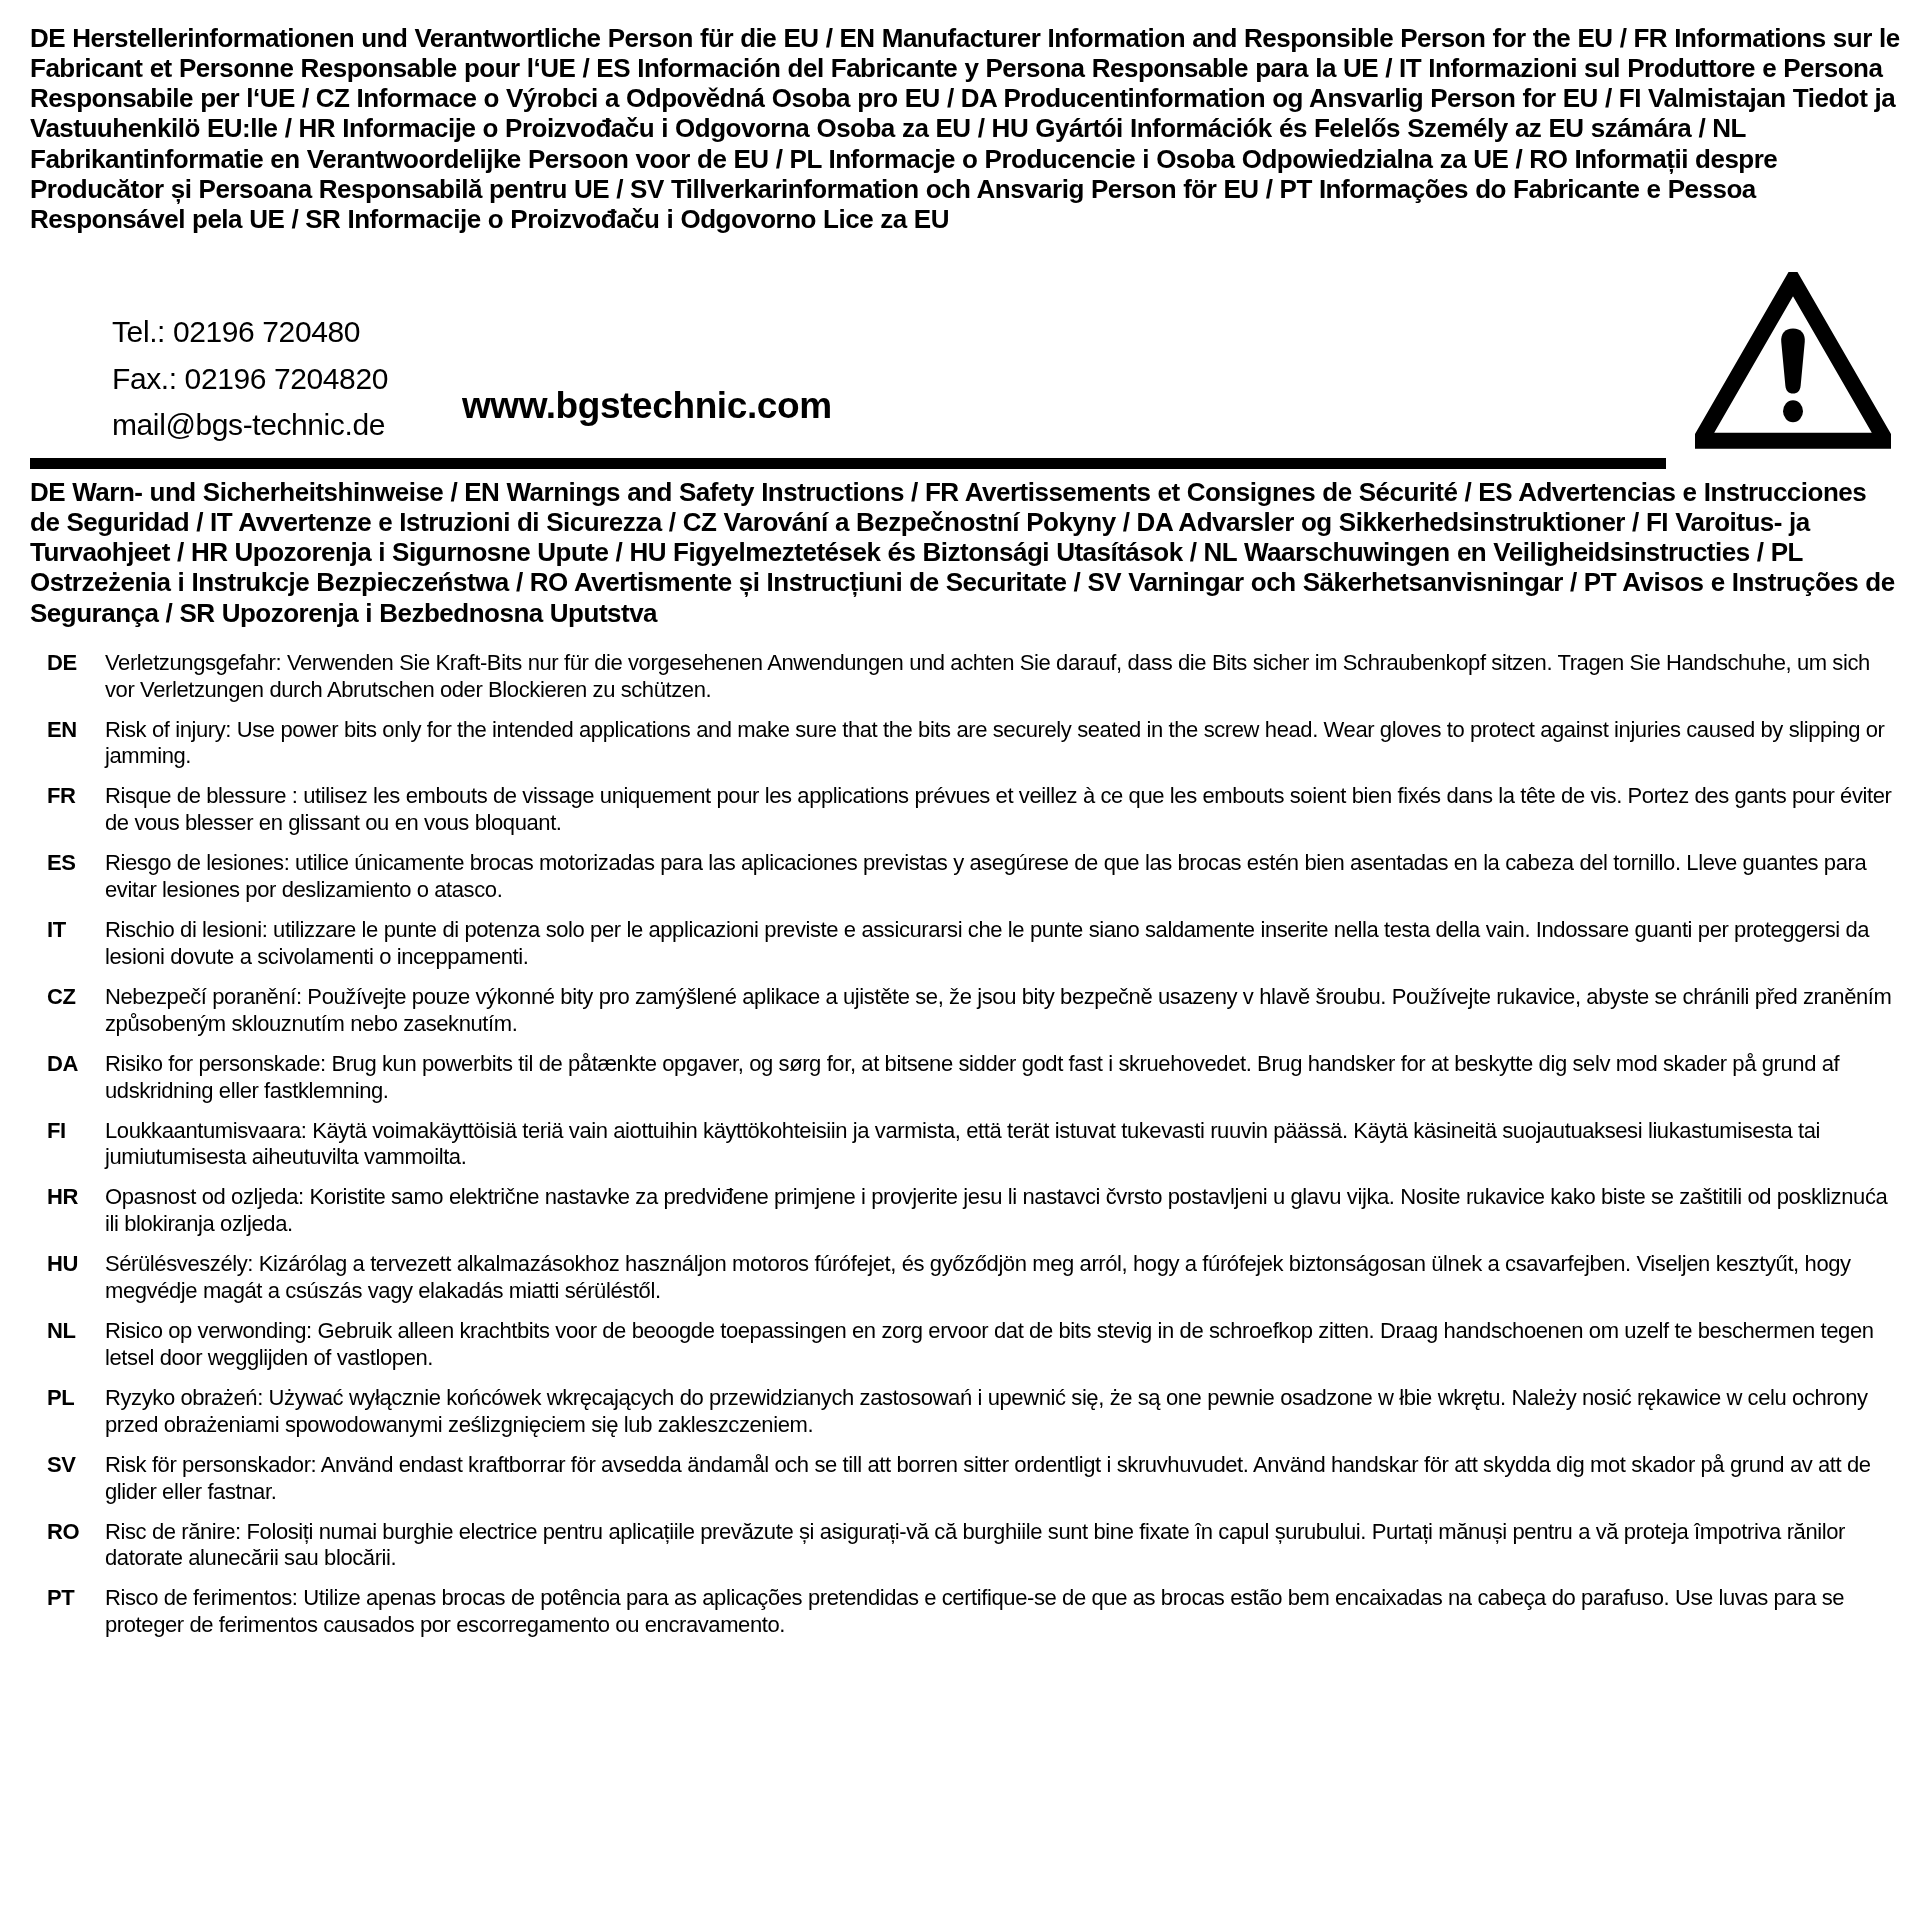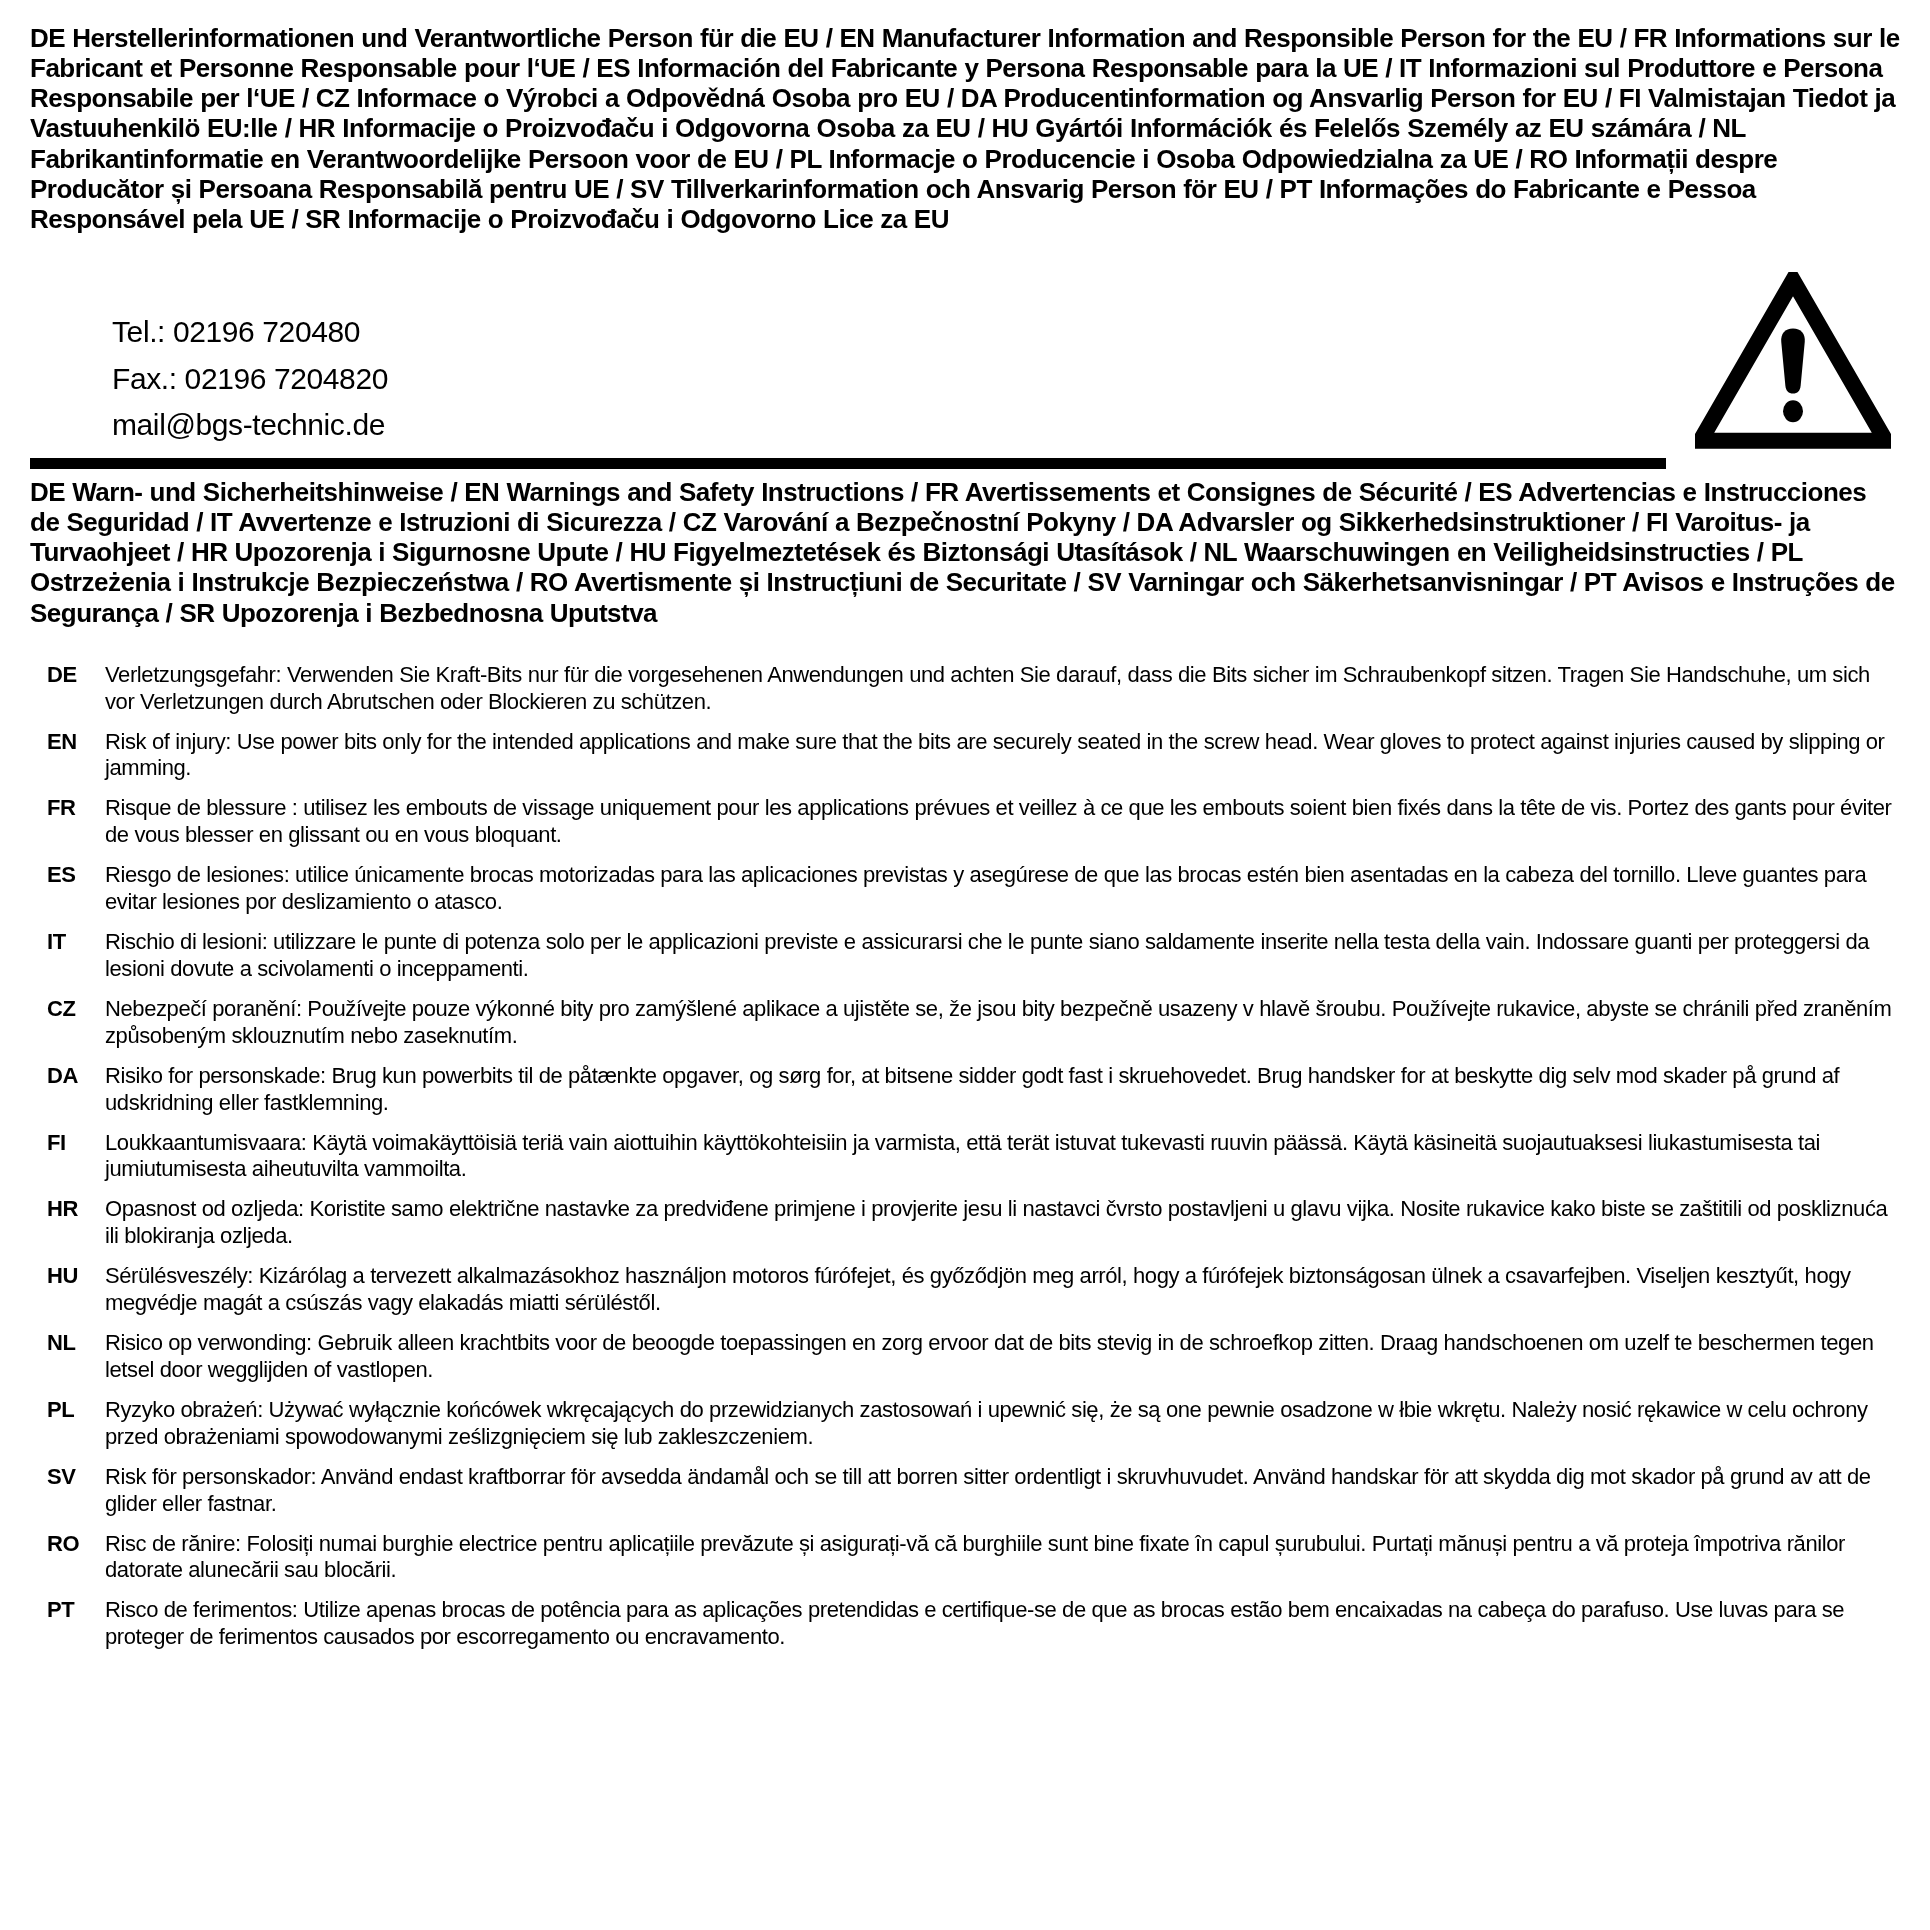--- a/index.html
+++ b/index.html
@@ -59,21 +59,21 @@
   .rule {
     height:11px; background:#000;
     width:1636px;
     margin-top:9.3px;
   }
   .warning-triangle { position:absolute; right:9.3px; top:-6.2px; }
 
   .safety-header { margin-top:8px; }
 
   
-  .warn-list { margin-top:34px; padding-left:17px; }
+  .warn-list { margin-top:22px; padding-left:17px; }
   .warn-row { display:flex; margin-bottom:13.2px; }
   .warn-code {
     flex:0 0 58px;
     font-weight:bold;
     font-size:22px;
     line-height:1.2;
     letter-spacing:-0.4px;
   }
   .warn-text {
     flex:1;
@@ -90,20 +90,21 @@
 
   <p class="ml-header">DE Herstellerinformationen und Verantwortliche Person für die EU  /  EN Manufacturer Information and Responsible Person for the EU  /  FR Informations sur le Fabricant et Personne Responsable pour l‘UE  /  ES Información del Fabricante y Persona Responsable para la UE  /  IT Informazioni sul Produttore e Persona Responsabile per l‘UE  /  CZ Informace o Výrobci a Odpovědná Osoba pro EU  /  DA Producentinformation og Ansvarlig Person for EU  /  FI Valmistajan Tiedot ja Vastuuhenkilö EU:lle  /  HR Informacije o Proizvođaču i Odgovorna Osoba za EU  /  HU Gyártói Információk és Felelős Személy az EU számára  /  NL Fabrikantinformatie en Verantwoordelijke Persoon voor de EU  /  PL Informacje o Producencie i Osoba Odpowiedzialna za UE  /  RO Informații despre Producător și Persoana Responsabilă pentru UE  /  SV Tillverkarinformation och Ansvarig Person för EU  /  PT Informações do Fabricante e Pessoa Responsável pela UE  /  SR Informacije o Proizvođaču i Odgovorno Lice za EU</p>
 
   <div class="brand-section">
     <div class="brand-row">
       <div class="contact-col">
         <div>Tel.: 02196 720480</div>
         <div>Fax.: 02196 7204820</div>
         <div>mail@bgs-technic.de</div>
       </div>
+      <div class="website">www.bgstechnic.com</div>
     </div>
     <div class="rule"></div>
     <div class="warning-triangle">
       <svg width="196" height="177" viewBox="0 0 110 96" xmlns="http://www.w3.org/2000/svg">
         <path d="M55 3 L107 93 L3 93 Z" fill="#ffffff" stroke="#000000" stroke-width="9" stroke-linejoin="miter"></path>
         <path d="M55 30 C59.5 30 62 33 61.6 37.5 L59.3 62 C59 65 57.5 66.5 55 66.5 C52.5 66.5 51 65 50.7 62 L48.4 37.5 C48 33 50.5 30 55 30 Z" fill="#000000"></path>
         <ellipse cx="55" cy="76.5" rx="5.6" ry="6.2" fill="#000000"></ellipse>
       </svg>
     </div>
   </div>

